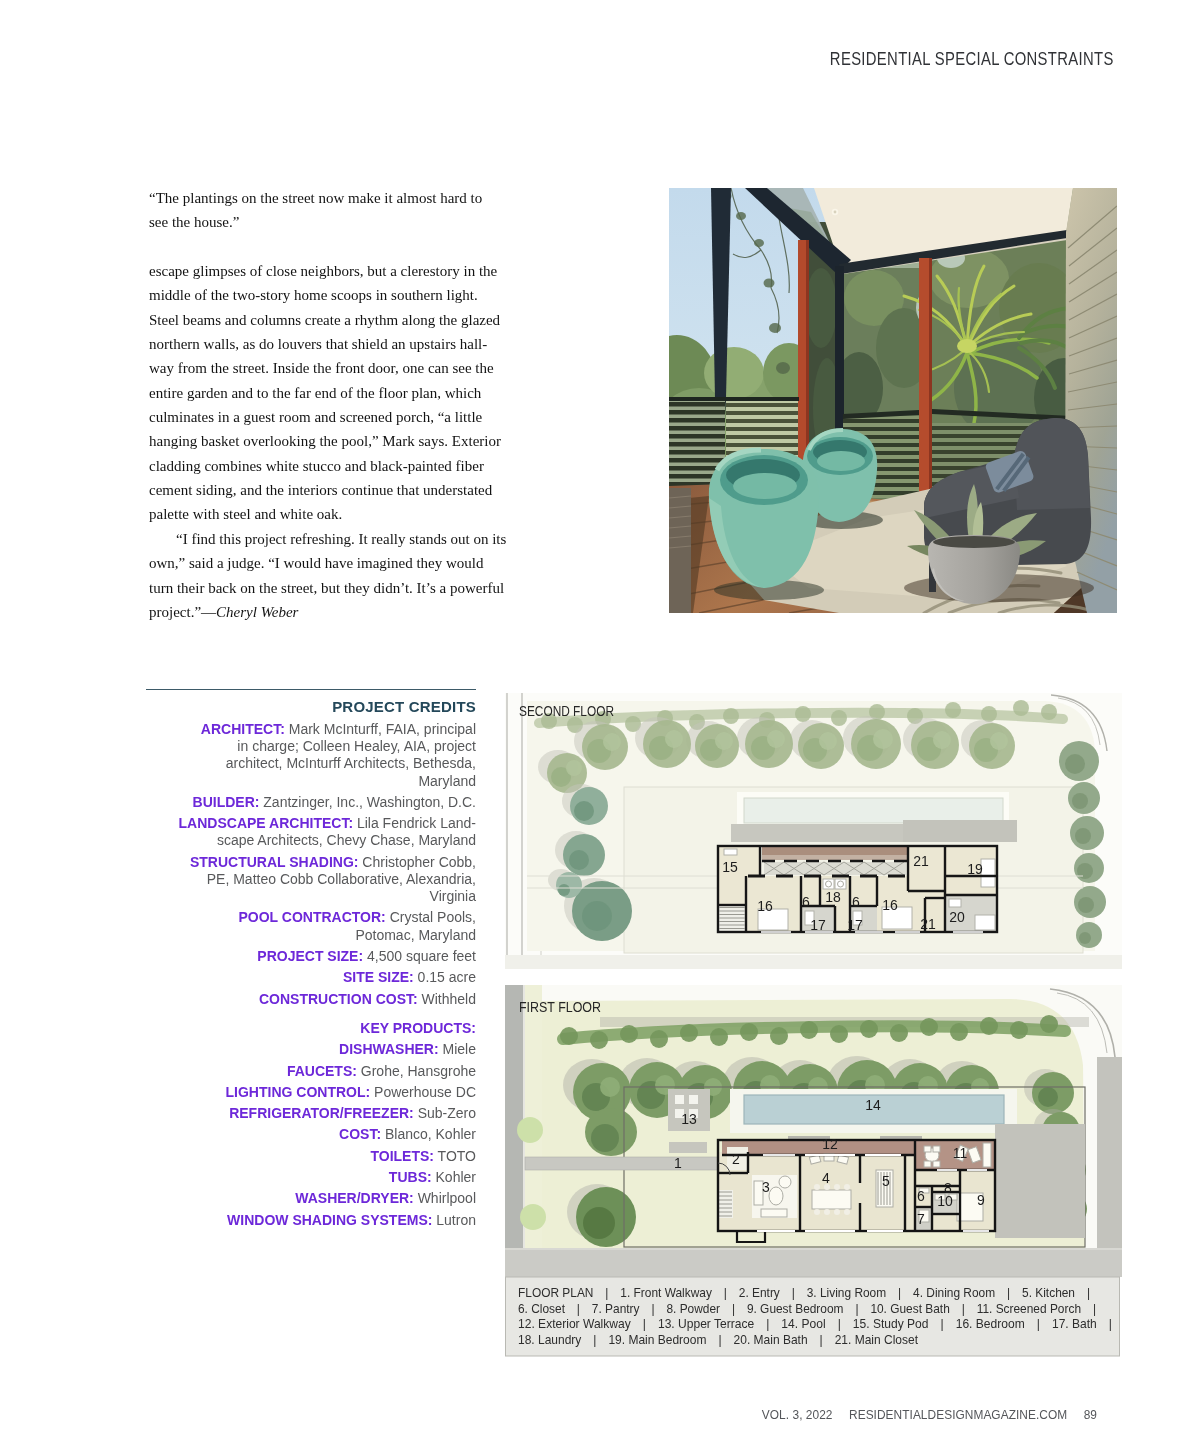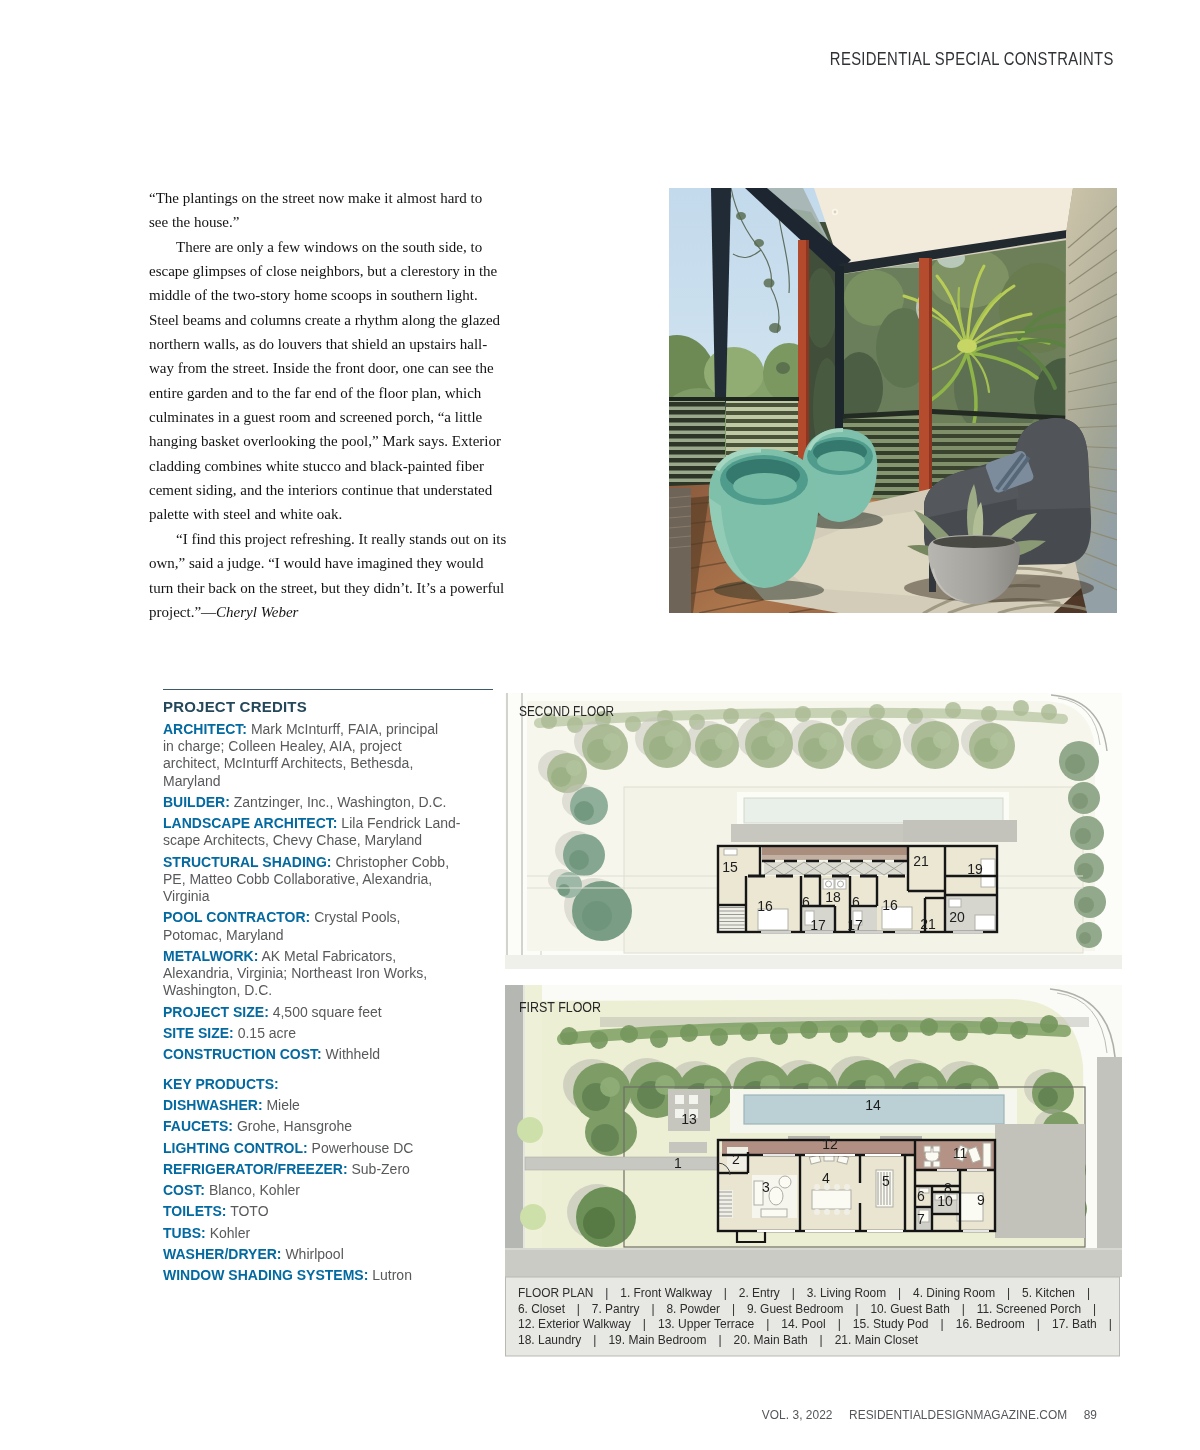--- a/index.html
+++ b/index.html
@@ -1,36 +1,36 @@
 <!DOCTYPE html>
 <html><head>
 <meta charset="utf-8">
 <style>
   html,body{margin:0;padding:0;background:#fff;}
   #page{position:relative;width:1200px;height:1450px;background:#ffffff;overflow:hidden;font-family:"Liberation Sans",sans-serif;}
   #kicker{position:absolute;top:49px;right:86px;font-size:17.6px;letter-spacing:0.4px;color:#303236;font-weight:500;transform:scaleX(0.843);transform-origin:100% 50%;}
   #article{position:absolute;left:149px;top:186px;width:620px;font-family:"Liberation Serif",serif;font-size:15px;line-height:24.35px;color:#131313;}
-  #credits{position:absolute;left:163px;top:689px;width:330px;font-size:14px;line-height:17.2px;color:#58595b;}
+  #credits{position:absolute;left:146px;top:689px;width:330px;font-size:14px;line-height:17.2px;color:#58595b;text-align:right;}
   #credits .rule{border-top:1.5px solid #3d5a68;margin-bottom:8px;}
   #credits h3{font-size:15px;line-height:18px;color:#24485a;margin:0 0 5px 0;font-weight:bold;letter-spacing:0.2px;}
   #credits p{margin:0 0 4.1px 0;}
-  #credits b{color:#0369a1;}
+  #credits b{color:#6d28d9;}
   #credits .gap{height:8.2px;}
   #footer{position:absolute;top:1407.5px;right:103px;font-size:11.9px;color:#54565a;letter-spacing:0.05px;}
   #footer span.sp{display:inline-block;width:16.5px;}
 </style>
 </head>
 <body>
 <div id="page">
 
   <div id="kicker">RESIDENTIAL SPECIAL CONSTRAINTS</div>
 
   <div id="article">“The plantings on the street now make it almost hard to<br>
 see the house.”<br>
-<span style="padding-left:27px">There are only a few windows on the south side, to</span><br>
+<br>
 escape glimpses of close neighbors, but a clerestory in the<br>
 middle of the two-story home scoops in southern light.<br>
 Steel beams and columns create a rhythm along the glazed<br>
 northern walls, as do louvers that shield an upstairs hall-<br>
 way from the street. Inside the front door, one can see the<br>
 entire garden and to the far end of the floor plan, which<br>
 culminates in a guest room and screened porch, “a little<br>
 hanging basket overlooking the pool,” Mark says. Exterior<br>
 cladding combines white stucco and black-painted fiber<br>
 cement siding, and the interiors continue that understated<br>
@@ -41,21 +41,20 @@
 project.”—<i>Cheryl Weber</i></div>
 
   <div id="credits">
     <div class="rule"></div>
     <h3>PROJECT CREDITS</h3>
     <p><b>ARCHITECT:</b> Mark McInturff, FAIA, principal<br>in charge; Colleen Healey, AIA, project<br>architect, McInturff Architects, Bethesda,<br>Maryland</p>
     <p><b>BUILDER:</b> Zantzinger, Inc., Washington, D.C.</p>
     <p><b>LANDSCAPE ARCHITECT:</b> Lila Fendrick Land-<br>scape Architects, Chevy Chase, Maryland</p>
     <p><b>STRUCTURAL SHADING:</b> Christopher Cobb,<br>PE, Matteo Cobb Collaborative, Alexandria,<br>Virginia</p>
     <p><b>POOL CONTRACTOR:</b> Crystal Pools,<br>Potomac, Maryland</p>
-    <p><b>METALWORK:</b> AK Metal Fabricators,<br>Alexandria, Virginia; Northeast Iron Works,<br>Washington, D.C.</p>
     <p><b>PROJECT SIZE:</b> 4,500 square feet</p>
     <p><b>SITE SIZE:</b> 0.15 acre</p>
     <p><b>CONSTRUCTION COST:</b> Withheld</p>
     <div class="gap"></div>
     <p><b>KEY PRODUCTS:</b></p>
     <p><b>DISHWASHER:</b> Miele</p>
     <p><b>FAUCETS:</b> Grohe, Hansgrohe</p>
     <p><b>LIGHTING CONTROL:</b> Powerhouse DC</p>
     <p><b>REFRIGERATOR/FREEZER:</b> Sub-Zero</p>
     <p><b>COST:</b> Blanco, Kohler</p>

